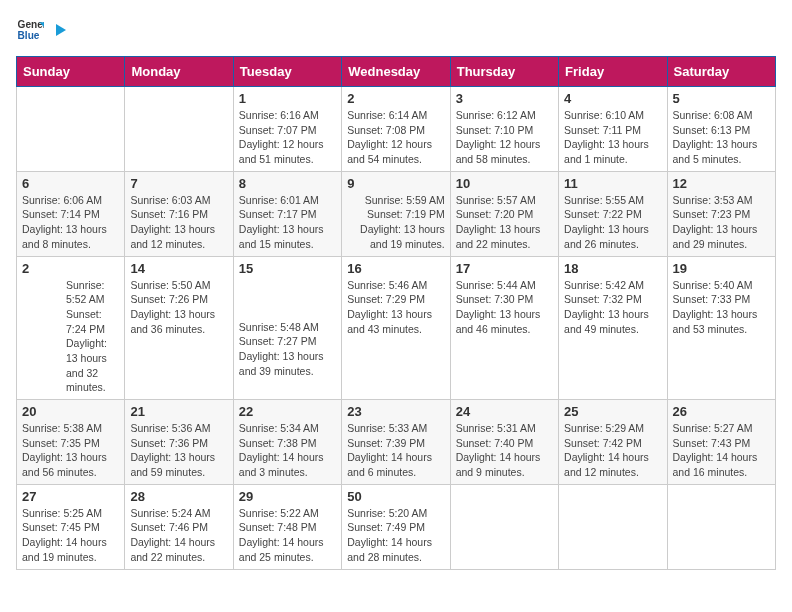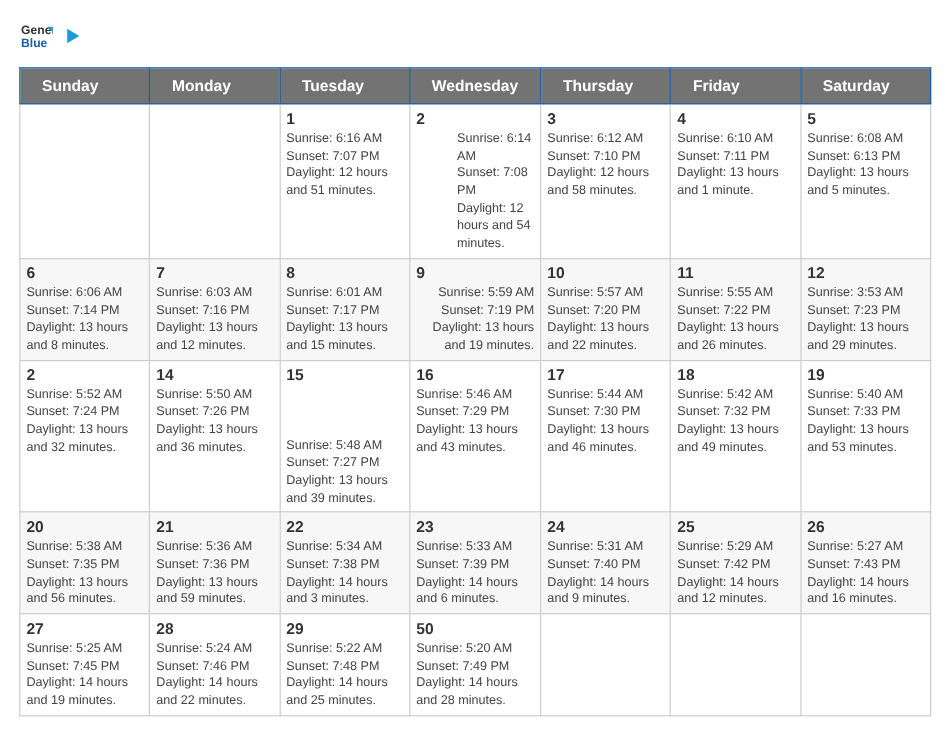--- a/index.html
+++ b/index.html
@@ -49,25 +49,25 @@
     .location {
       font-size: 15px;
       color: #555;
     }
     .calendar {
       width: 100%;
       border-collapse: collapse;
       border: 1px solid #ccc;
     }
     .calendar th {
-      background-color: #737373;
+      background-color: #be185d;
       color: #fff;
       font-size: 13px;
       font-weight: bold;
-      padding: 7px 18px;
+      padding: 7px 6px;
       text-align: left;
       border: 1px solid #1a5fa8;
     }
     .calendar td {
       vertical-align: top;
       border: 1px solid #ccc;
       padding: 4px 5px;
       width: 108px;
       min-height: 80px;
       background: #fff;
@@ -134,21 +134,21 @@
         <td class="empty-cell"></td>
         <td class="empty-cell"></td>
         <td>
           <span class="day-number">1</span>
           <div class="day-info" style="white-space: pre-line;">Sunrise: 6:16 AM
 Sunset: 7:07 PM
 Daylight: 12 hours and 51 minutes.</div>
         </td>
         <td>
           <span class="day-number">2</span>
-          <div class="day-info" style="white-space: pre-line; margin-left: 34px;">Sunrise: 6:14 AM
+          <div class="day-info" style="white-space: pre-line;">Sunrise: 6:14 AM
 Sunset: 7:08 PM
 Daylight: 12 hours and 54 minutes.</div>
         </td>
         <td>
           <span class="day-number">3</span>
           <div class="day-info" style="white-space: pre-line;">Sunrise: 6:12 AM
 Sunset: 7:10 PM
 Daylight: 12 hours and 58 minutes.</div>
         </td>
         <td>
@@ -204,21 +204,21 @@
         <td>
           <span class="day-number">12</span>
           <div class="day-info" style="white-space: pre-line;">Sunrise: 3:53 AM
 Sunset: 7:23 PM
 Daylight: 13 hours and 29 minutes.</div>
         </td>
       </tr>
       <tr>
         <td>
           <span class="day-number">2</span>
-          <div class="day-info" style="white-space: pre-line;">Sunrise: 5:52 AM
+          <div class="day-info" style="white-space: pre-line; margin-left: 44px;">Sunrise: 5:52 AM
 Sunset: 7:24 PM
 Daylight: 13 hours and 32 minutes.</div>
         </td>
         <td>
           <span class="day-number">14</span>
           <div class="day-info" style="white-space: pre-line;">Sunrise: 5:50 AM
 Sunset: 7:26 PM
 Daylight: 13 hours and 36 minutes.</div>
         </td>
         <td>

